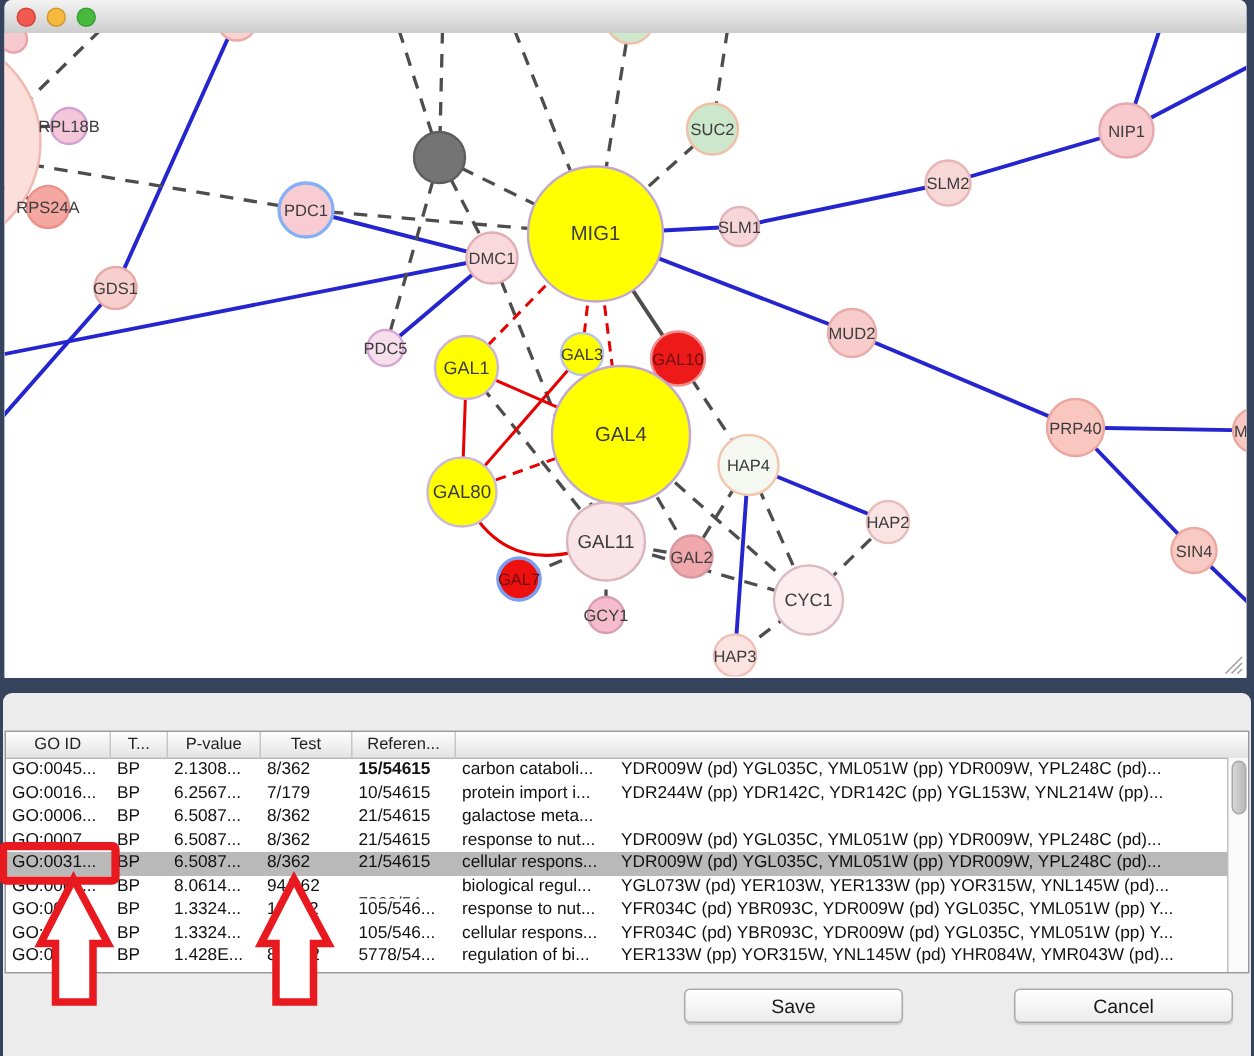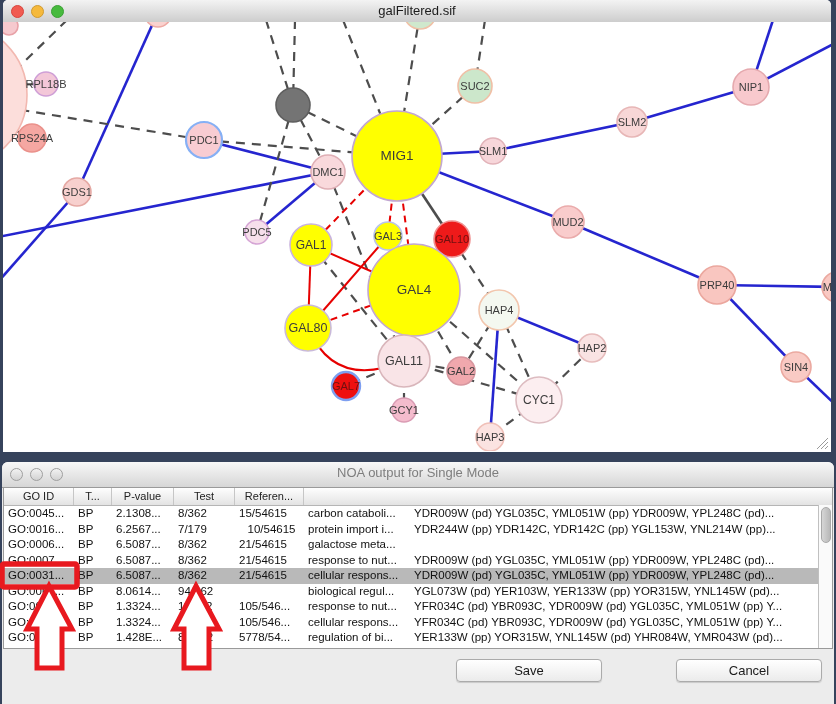--- a/index.html
+++ b/index.html
@@ -53,21 +53,20 @@
   .overlay{position:absolute;left:0;top:0;width:836px;height:704px;pointer-events:none;z-index:50;}
 </style>
 </head>
 <body>
 
 <div class="net-window">
   <div class="titlebar">
     <div class="tl red"></div>
     <div class="tl yellow"></div>
     <div class="tl green"></div>
-    <div class="win-title">galFiltered.sif</div>
   </div>
   <svg id="net-svg" class="net-canvas" width="828" height="429" viewBox="0 0 828 429">
       <line x1="155" y1="-10" x2="74" y2="170" fill="none" stroke="#2525cf" stroke-width="2.6"></line>
       <line x1="74" y1="170" x2="-5" y2="260" fill="none" stroke="#2525cf" stroke-width="2.6"></line>
       <line x1="201" y1="118" x2="325" y2="150" fill="none" stroke="#2525cf" stroke-width="2.6"></line>
       <line x1="325" y1="150" x2="-5" y2="215" fill="none" stroke="#2525cf" stroke-width="2.6"></line>
       <line x1="254" y1="210" x2="325" y2="150" fill="none" stroke="#2525cf" stroke-width="2.6"></line>
       <line x1="394" y1="134" x2="490" y2="129" fill="none" stroke="#2525cf" stroke-width="2.6"></line>
       <line x1="490" y1="129" x2="629" y2="100" fill="none" stroke="#2525cf" stroke-width="2.6"></line>
       <line x1="629" y1="100" x2="748" y2="65" fill="none" stroke="#2525cf" stroke-width="2.6"></line>
@@ -182,52 +181,46 @@
   <svg class="grip" width="15" height="15">
     <g stroke="#9a9a9a" stroke-width="1">
       <line x1="3" y1="14" x2="14" y2="3"></line>
       <line x1="7" y1="14" x2="14" y2="7"></line>
       <line x1="11" y1="14" x2="14" y2="11"></line>
     </g>
   </svg>
 </div>
 
 <div class="noa-window">
-  <div class="noa-title">
-    <div class="tl gray t1"></div>
-    <div class="tl gray t2"></div>
-    <div class="tl gray t3"></div>
-    <div class="win-title">NOA output for Single Mode</div>
-  </div>
 
   <div class="noa-table">
     <div class="thead" id="thead">
         <span style="width: 70px;">GO ID</span>
         <span style="width: 38px;">T...</span>
         <span style="width: 62px;">P-value</span>
         <span style="width: 61px;">Test</span>
         <span style="width: 69px;">Referen...</span>
         <span style="width: 106px; margin-top: 44px;">Desciption</span>
       </div>
     <div id="tbody">
         <div class="trow">
           <span style="width: 70px;">GO:0045...</span>
           <span style="width: 38px;">BP</span>
           <span style="width: 62px;">2.1308...</span>
           <span style="width: 61px;">8/362</span>
-          <span style="width: 69px;">15/54615</span>
+          <span style="width: 69px; font-weight: bold;">15/54615</span>
           <span style="width: 106px;">carbon cataboli...</span>
           <span style="width: 408px;">YDR009W (pd) YGL035C, YML051W (pp) YDR009W, YPL248C (pd)...</span>
         </div>
         <div class="trow">
           <span style="width: 70px;">GO:0016...</span>
           <span style="width: 38px;">BP</span>
           <span style="width: 62px;">6.2567...</span>
           <span style="width: 61px;">7/179</span>
-          <span style="width: 69px; text-align: center;">10/54615</span>
+          <span style="width: 69px;">10/54615</span>
           <span style="width: 106px;">protein import i...</span>
           <span style="width: 408px;">YDR244W (pp) YDR142C, YDR142C (pp) YGL153W, YNL214W (pp)...</span>
         </div>
         <div class="trow">
           <span style="width: 70px;">GO:0006...</span>
           <span style="width: 38px;">BP</span>
           <span style="width: 62px;">6.5087...</span>
           <span style="width: 61px;">8/362</span>
           <span style="width: 69px;">21/54615</span>
           <span style="width: 106px;">galactose meta...</span>

